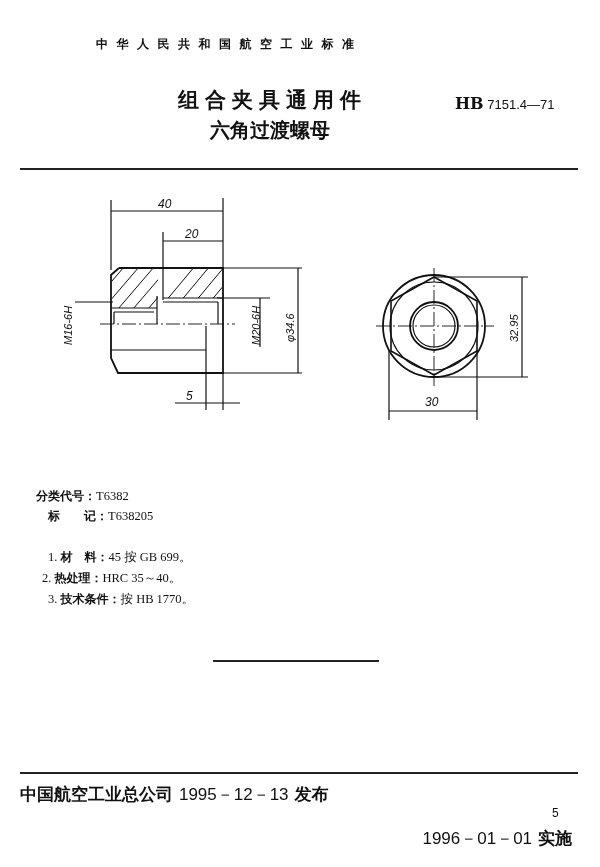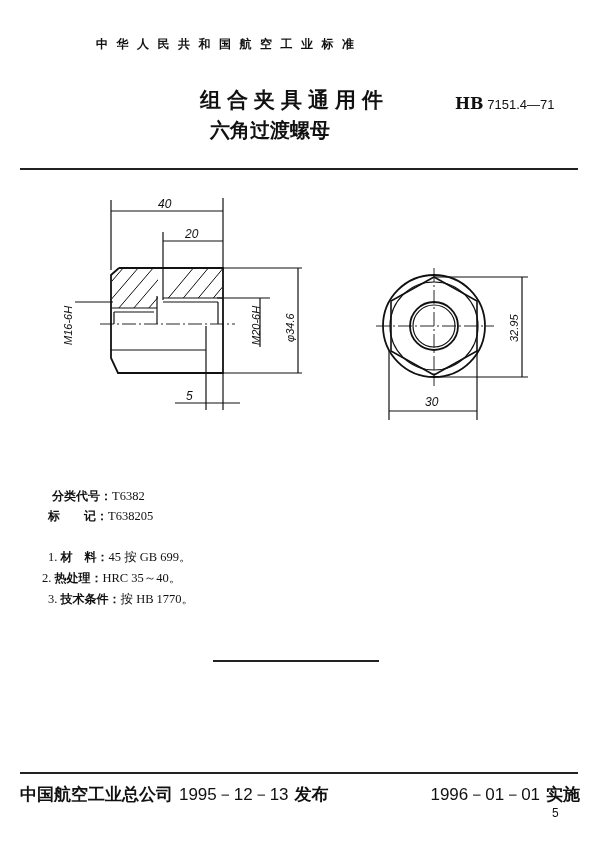--- a/index.html
+++ b/index.html
@@ -1,20 +1,20 @@
 <!DOCTYPE html>
 <html><head>
 <meta charset="utf-8">
 <style>
   html, body { margin:0; padding:0; background:#fff; }
   body { width:600px; height:867px; position:relative; overflow:hidden; color:#111;
          font-family:"DejaVu Sans", sans-serif; }
   .abs { position:absolute; }
   .std-title { left:96px; top:36px; font-size:12px; font-weight:bold; letter-spacing:8.5px; white-space:nowrap; }
-  .doc-title { left:178px; top:86px; font-size:21px; font-weight:bold; letter-spacing:6px; white-space:nowrap;margin-left:22px; }
+  .doc-title { left:178px; top:86px; font-size:21px; font-weight:bold; letter-spacing:6px; white-space:nowrap; }
   .doc-sub { left:210px; top:117px; font-size:20px; font-weight:bold; white-space:nowrap; }
   .doc-code { left:455px; top:94px; font-size:13px; white-space:nowrap; font-family:"Liberation Sans Narrow","Liberation Sans", sans-serif; }
   .doc-code b { font-family:"DejaVu Serif", serif; font-size:16px; }
   .rule { height:2px; background:#222; }
   .info { font-size:12.5px; font-family:"Liberation Serif","DejaVu Serif", serif; white-space:nowrap; }
   .info .cjk { font-family:"DejaVu Sans", sans-serif; font-weight:bold; font-size:12px; }
   .foot { font-size:17px; font-weight:bold; white-space:nowrap; top:783px; }
   .foot .num { font-weight:normal; font-family:"Liberation Sans", sans-serif; }
   .pageno { left:552px; top:806px; font-size:12px; font-family:"Liberation Sans", sans-serif; }
   svg text { font-family:"Liberation Sans", sans-serif; font-style:italic; }
@@ -112,21 +112,21 @@
     <line x1="522" y1="277" x2="522" y2="377"></line>
 
     <line x1="389" y1="350" x2="389" y2="420"></line>
     <line x1="477" y1="350" x2="477" y2="420"></line>
     <line x1="389" y1="411" x2="477" y2="411"></line>
   </g>
   <text x="425" y="406" font-size="12" fill="#111">30</text>
   <text x="0" y="0" font-size="11" fill="#111" transform="translate(518,342) rotate(-90)">32.95</text>
 </svg>
 
-<div class="abs info" style="left:52px; top:488px;">
+<div class="abs info" style="left:36px; top:488px;">
   <span class="cjk">分类代号：</span><span>T6382</span>
 </div>
 <div class="abs info" style="left:48px; top:508px;">
   <span class="cjk">标　　记：</span><span>T638205</span>
 </div>
 
 <div class="abs info" style="left:48px; top:549px;">
   <span>1.</span> <span class="cjk">材　料：</span><span>45 按 GB 699。</span>
 </div>
 <div class="abs info" style="left:42px; top:570px;">
@@ -137,17 +137,17 @@
 </div>
 
 <div class="abs rule" style="left:213px; top:660px; width:166px; height:1.5px;"></div>
 
 <div class="abs rule" style="left:20px; top:772px; width:558px;"></div>
 <div class="abs foot" style="left:20px;">
   <span>中国航空工业总公司</span>
   <span class="num">1995－12－13</span>
   <span>发布</span>
 </div>
-<div class="abs foot" style="right:20px;">
+<div class="abs foot" style="right:28px;margin-top:44px;">
   <span class="num">1996－01－01</span>
   <span>实施</span>
 </div>
 <div class="abs pageno">5</div>
 
 </body></html>

